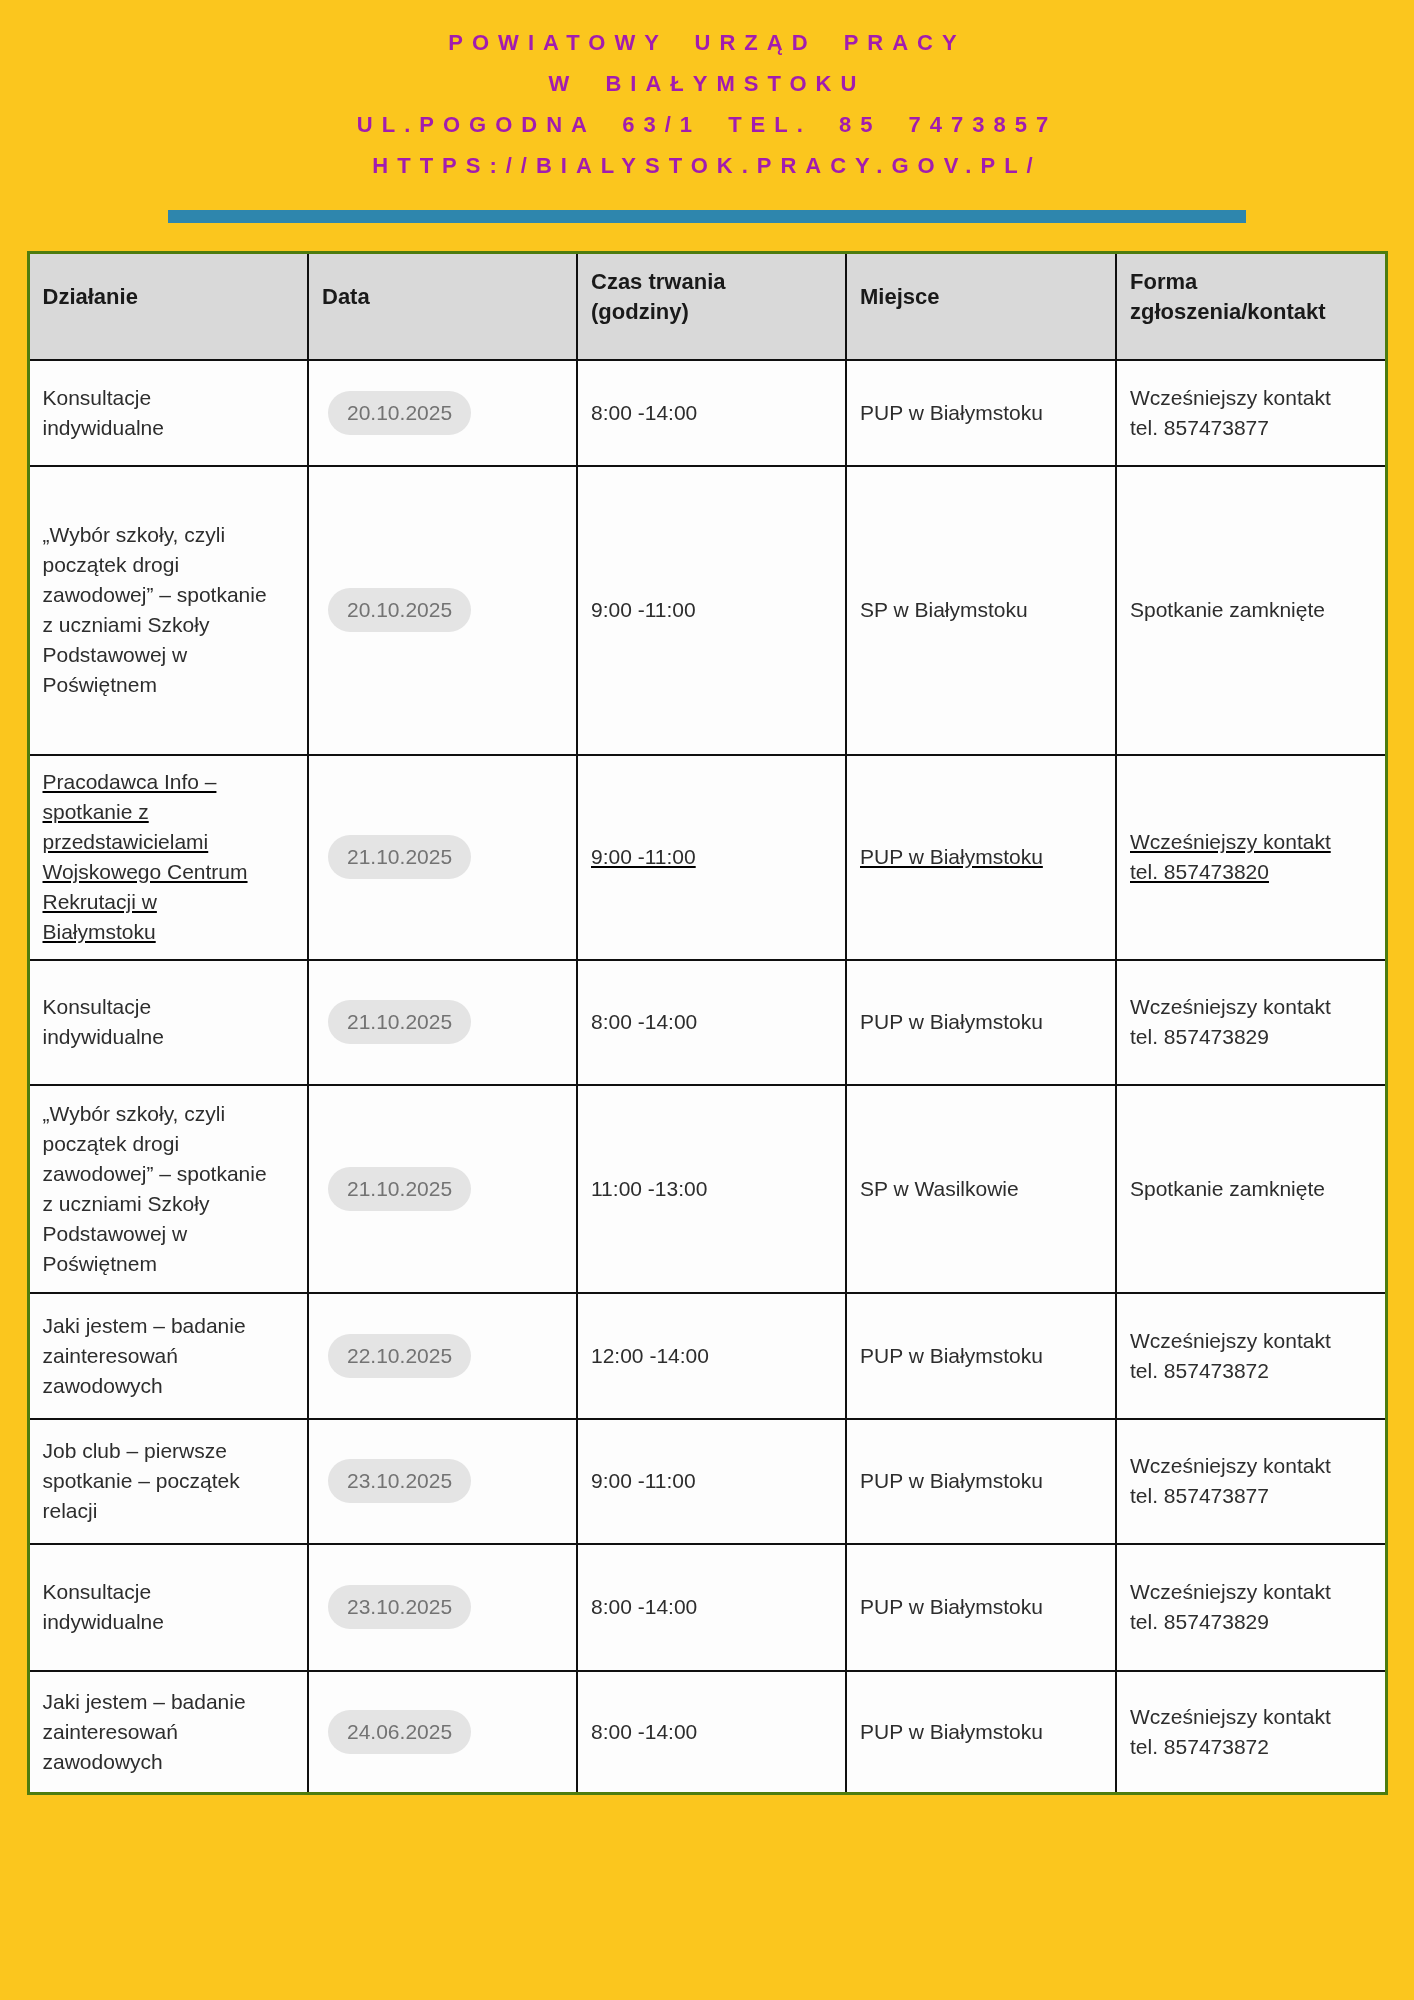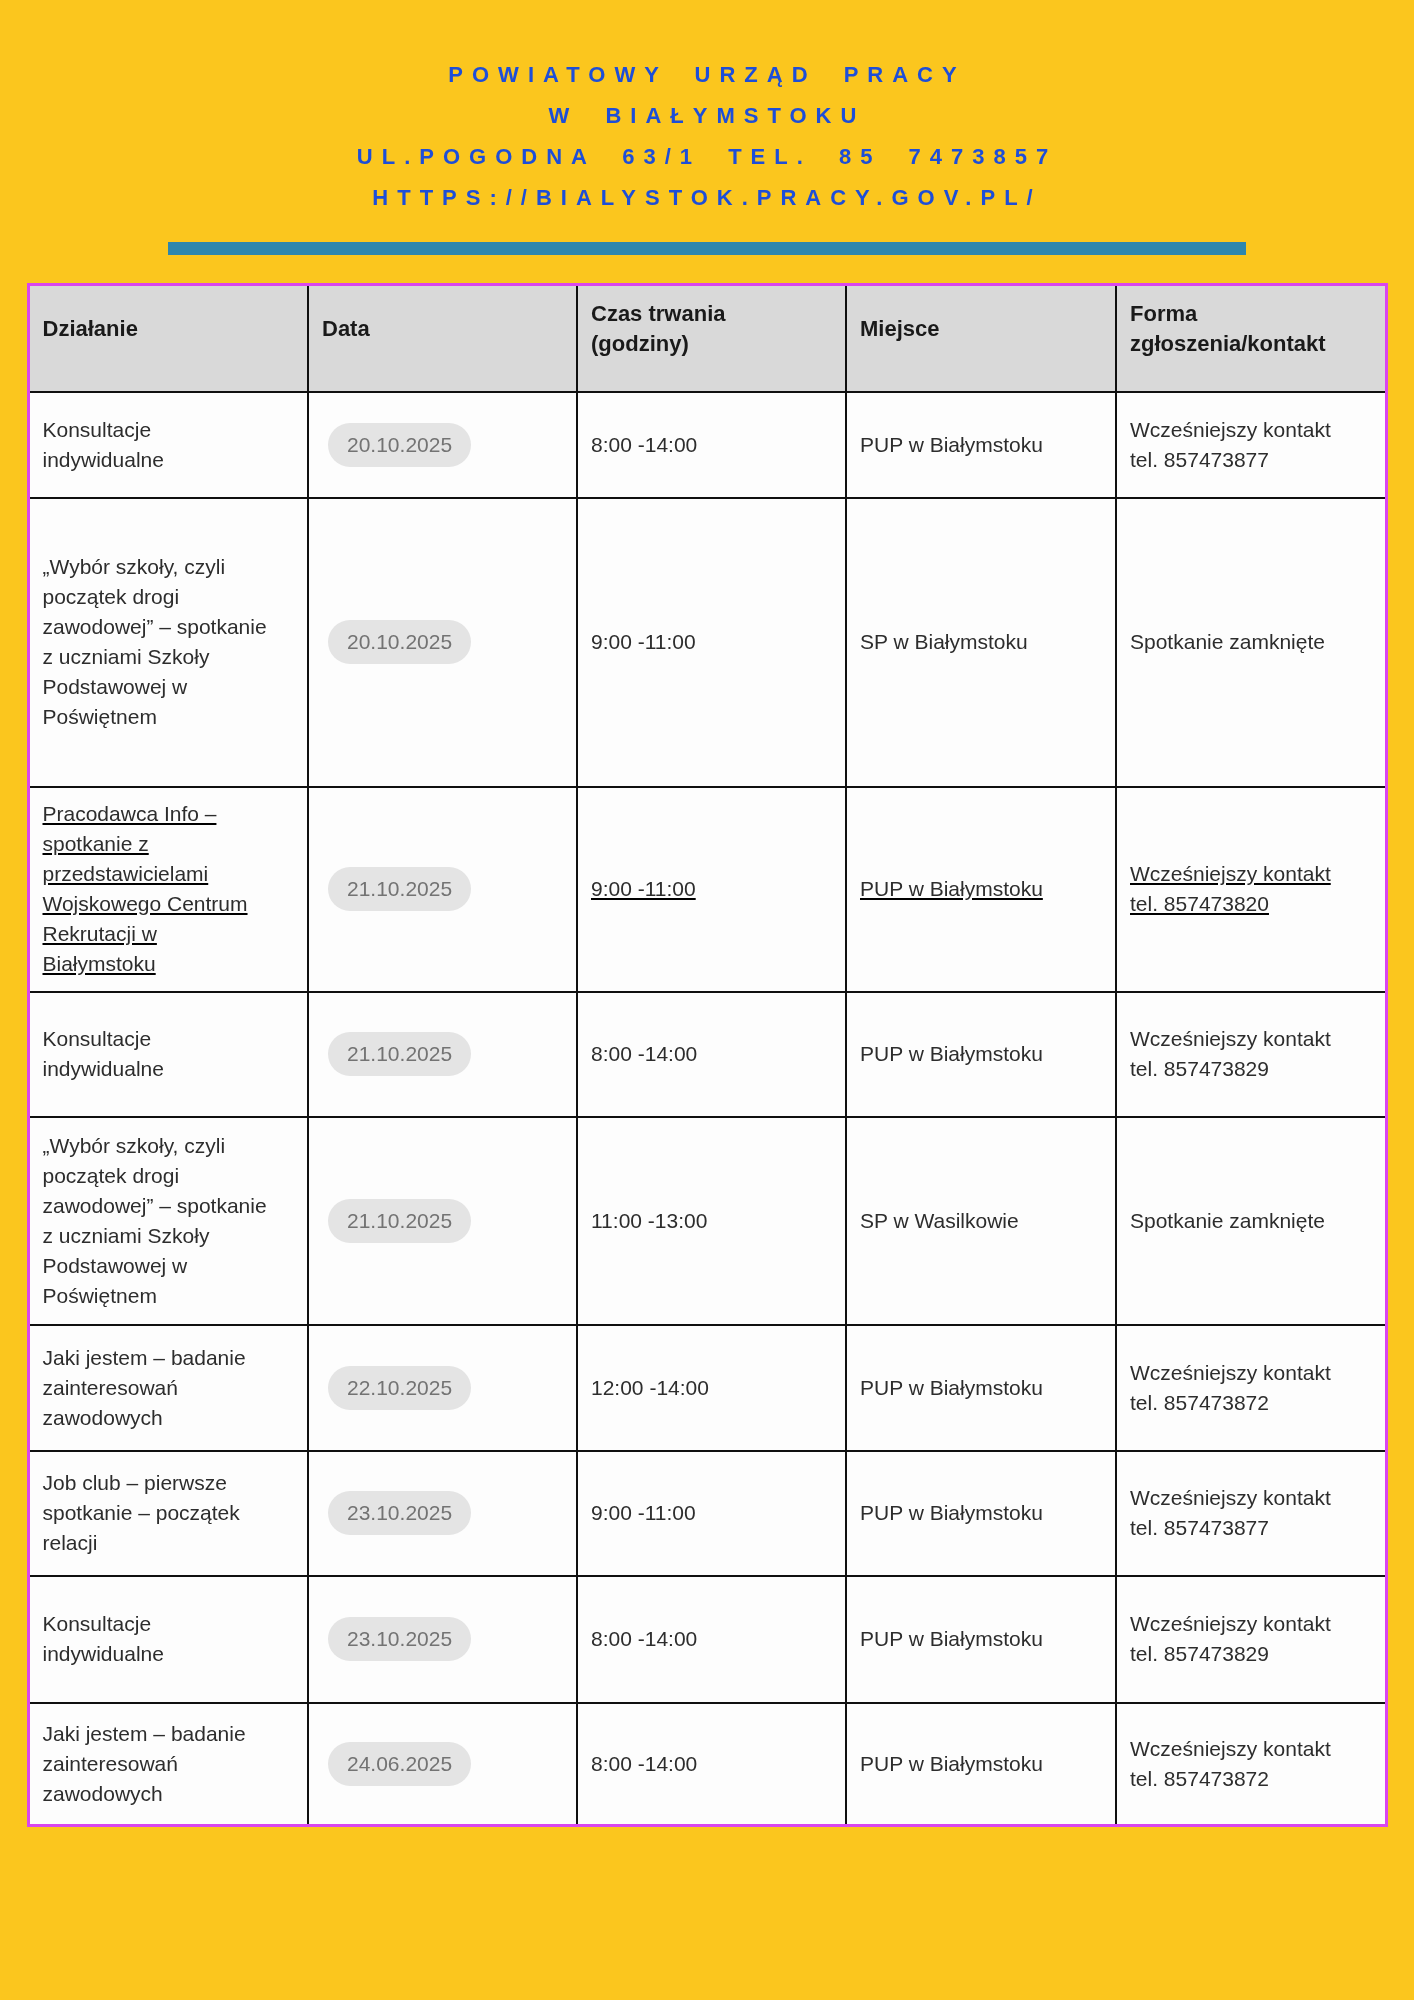--- a/index.html
+++ b/index.html
@@ -10,43 +10,42 @@
     width: 1414px;
     height: 2000px;
     background: #FBC61E;
     overflow: hidden;
   }
 
   
   .top-header {
     padding-top: 22px;
     text-align: center;
-    color: #1d4ed8;
+    color: #a21caf;
     font-weight: 700;
     font-size: 22px;
     line-height: 41px;
     letter-spacing: 9px;
     word-spacing: 12px;
-    margin-top: 32px;
   }
 
   .divider-bar {
     width: 1078px;
     height: 13px;
     background: #2E86AD;
     margin: 24px auto 0 auto;
   }
 
   
   table.schedule {
     border-collapse: collapse;
     table-layout: fixed;
     width: 1358px;
     margin: 28px auto 0 auto;
-    border: 3px solid #d946ef;
+    border: 3px solid #4d7c0f;
     background: #FDFDFD;
   }
   th, td { border: 2px solid #101010; }
 
   thead tr { height: 107px; }
   thead th {
     background: #D9D9D9;
     font-weight: 700;
     font-size: 22px;
     line-height: 30px;

